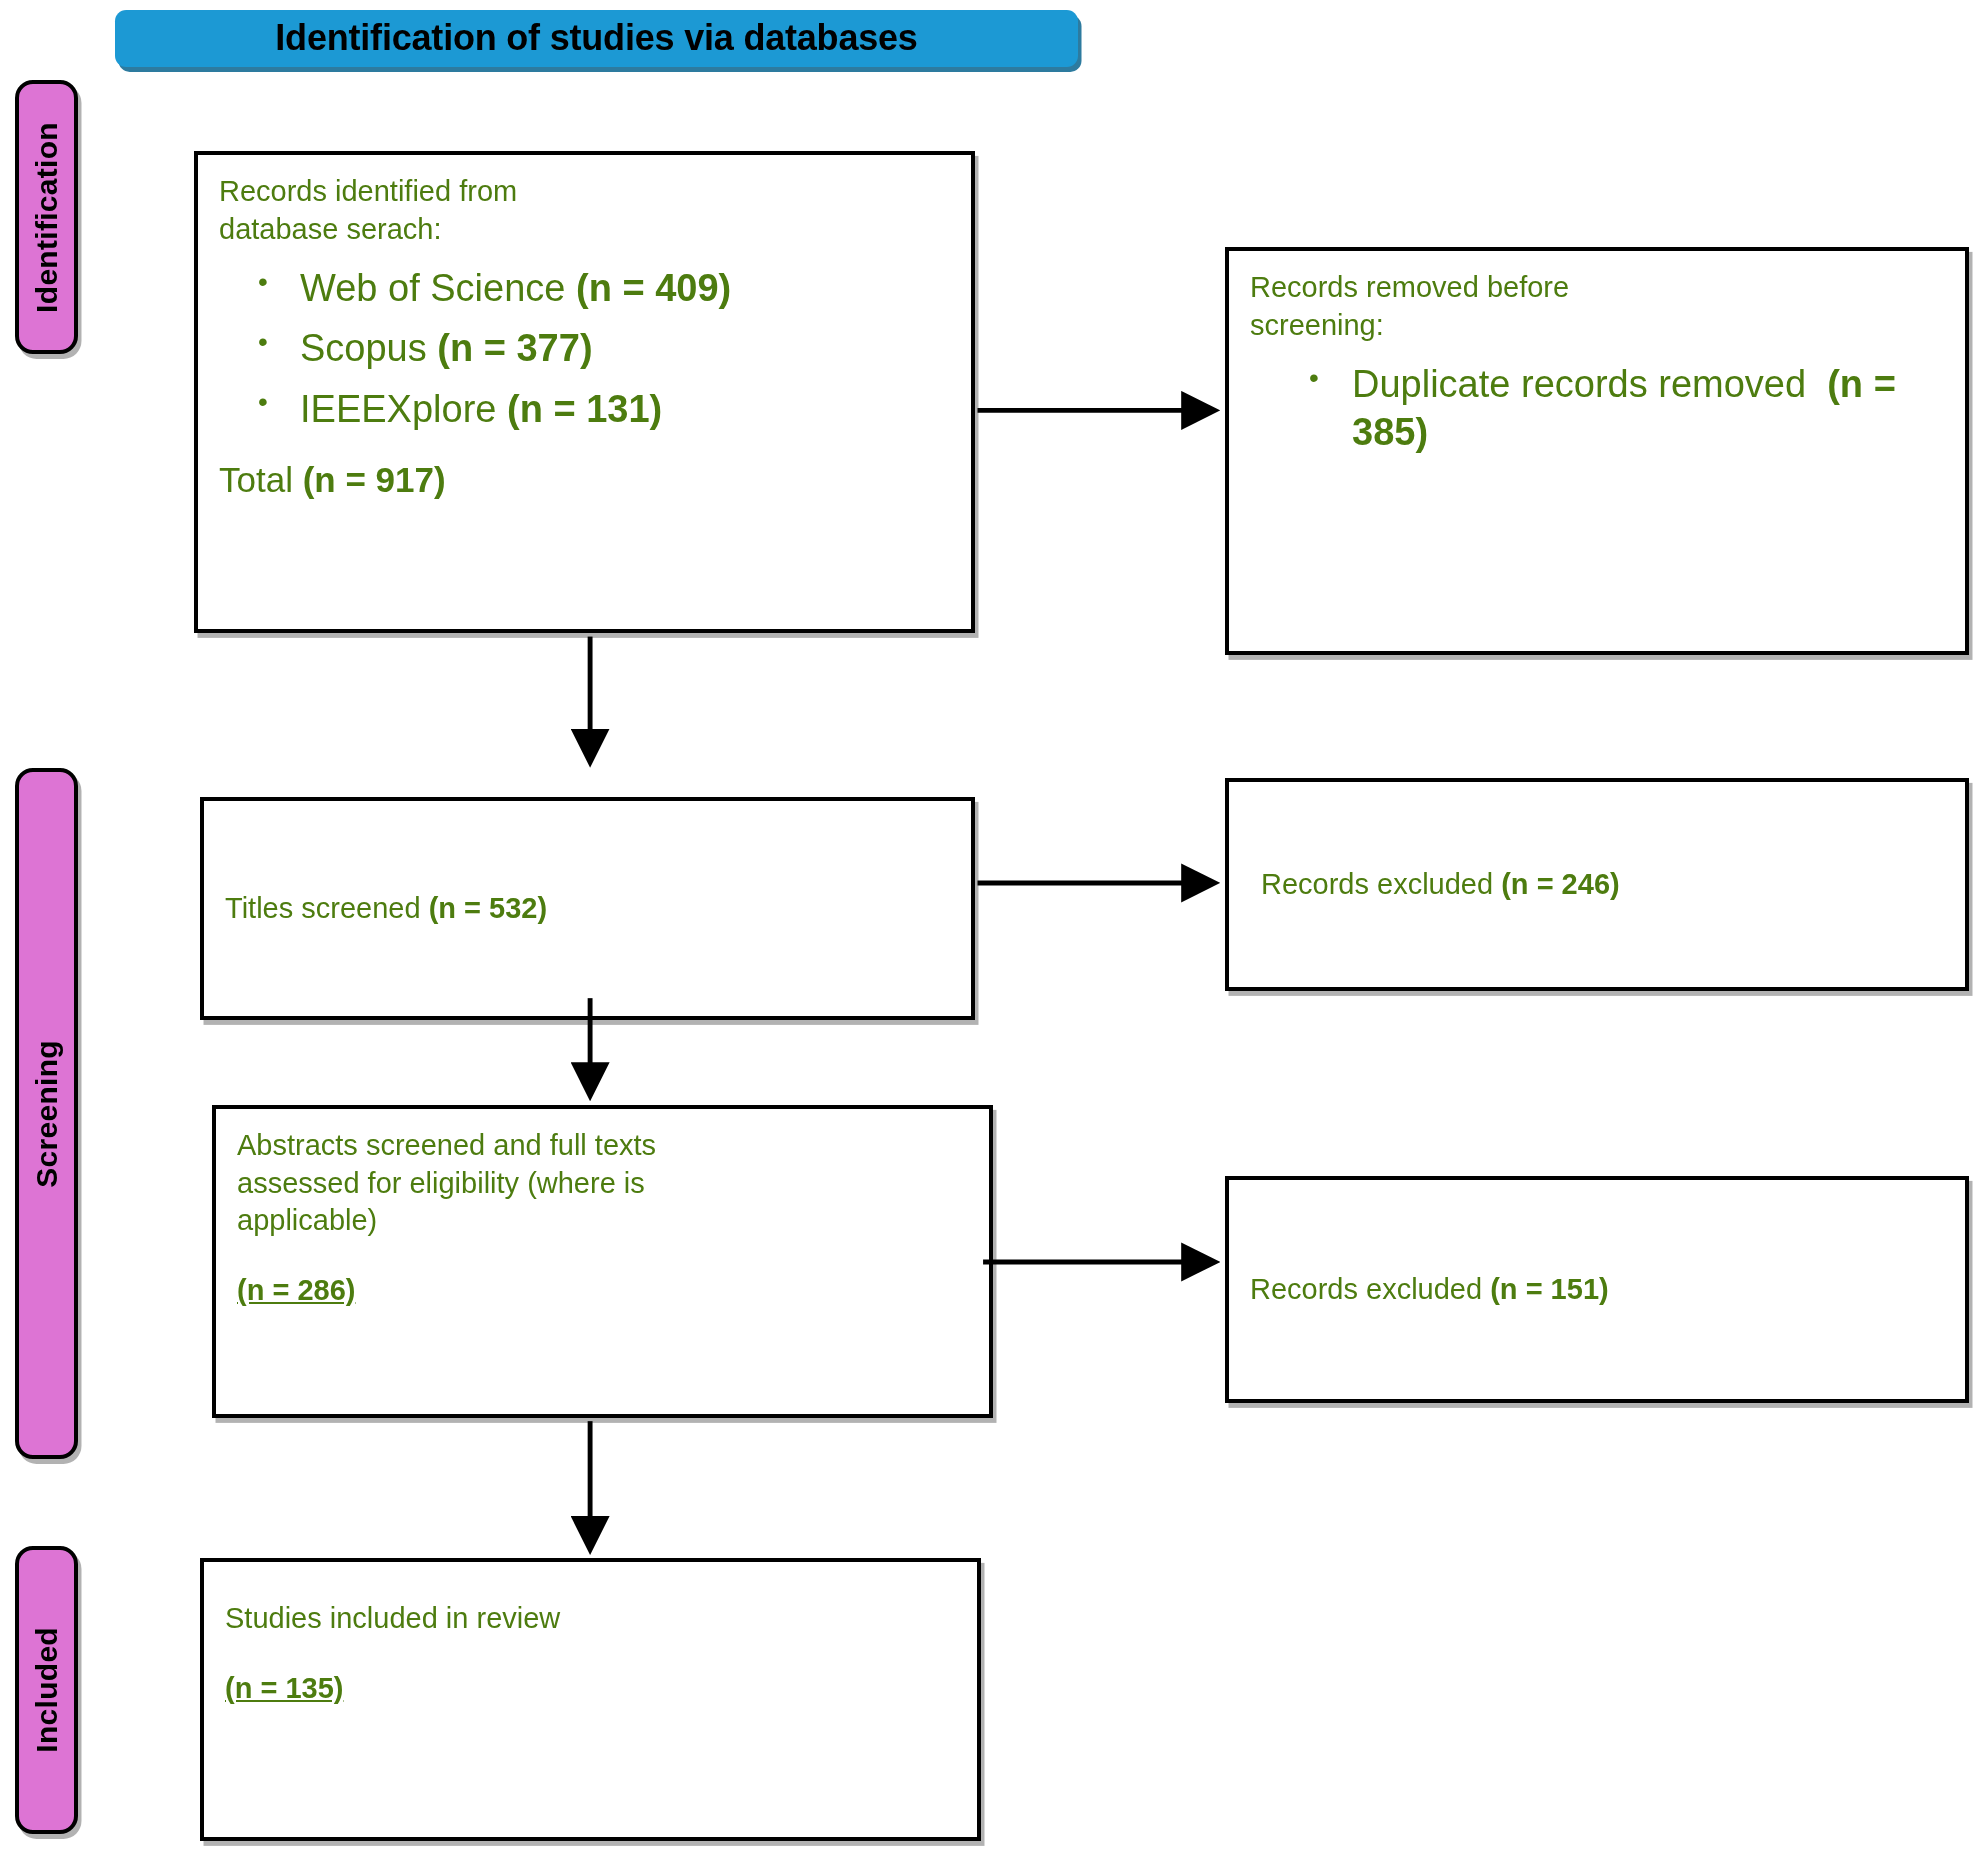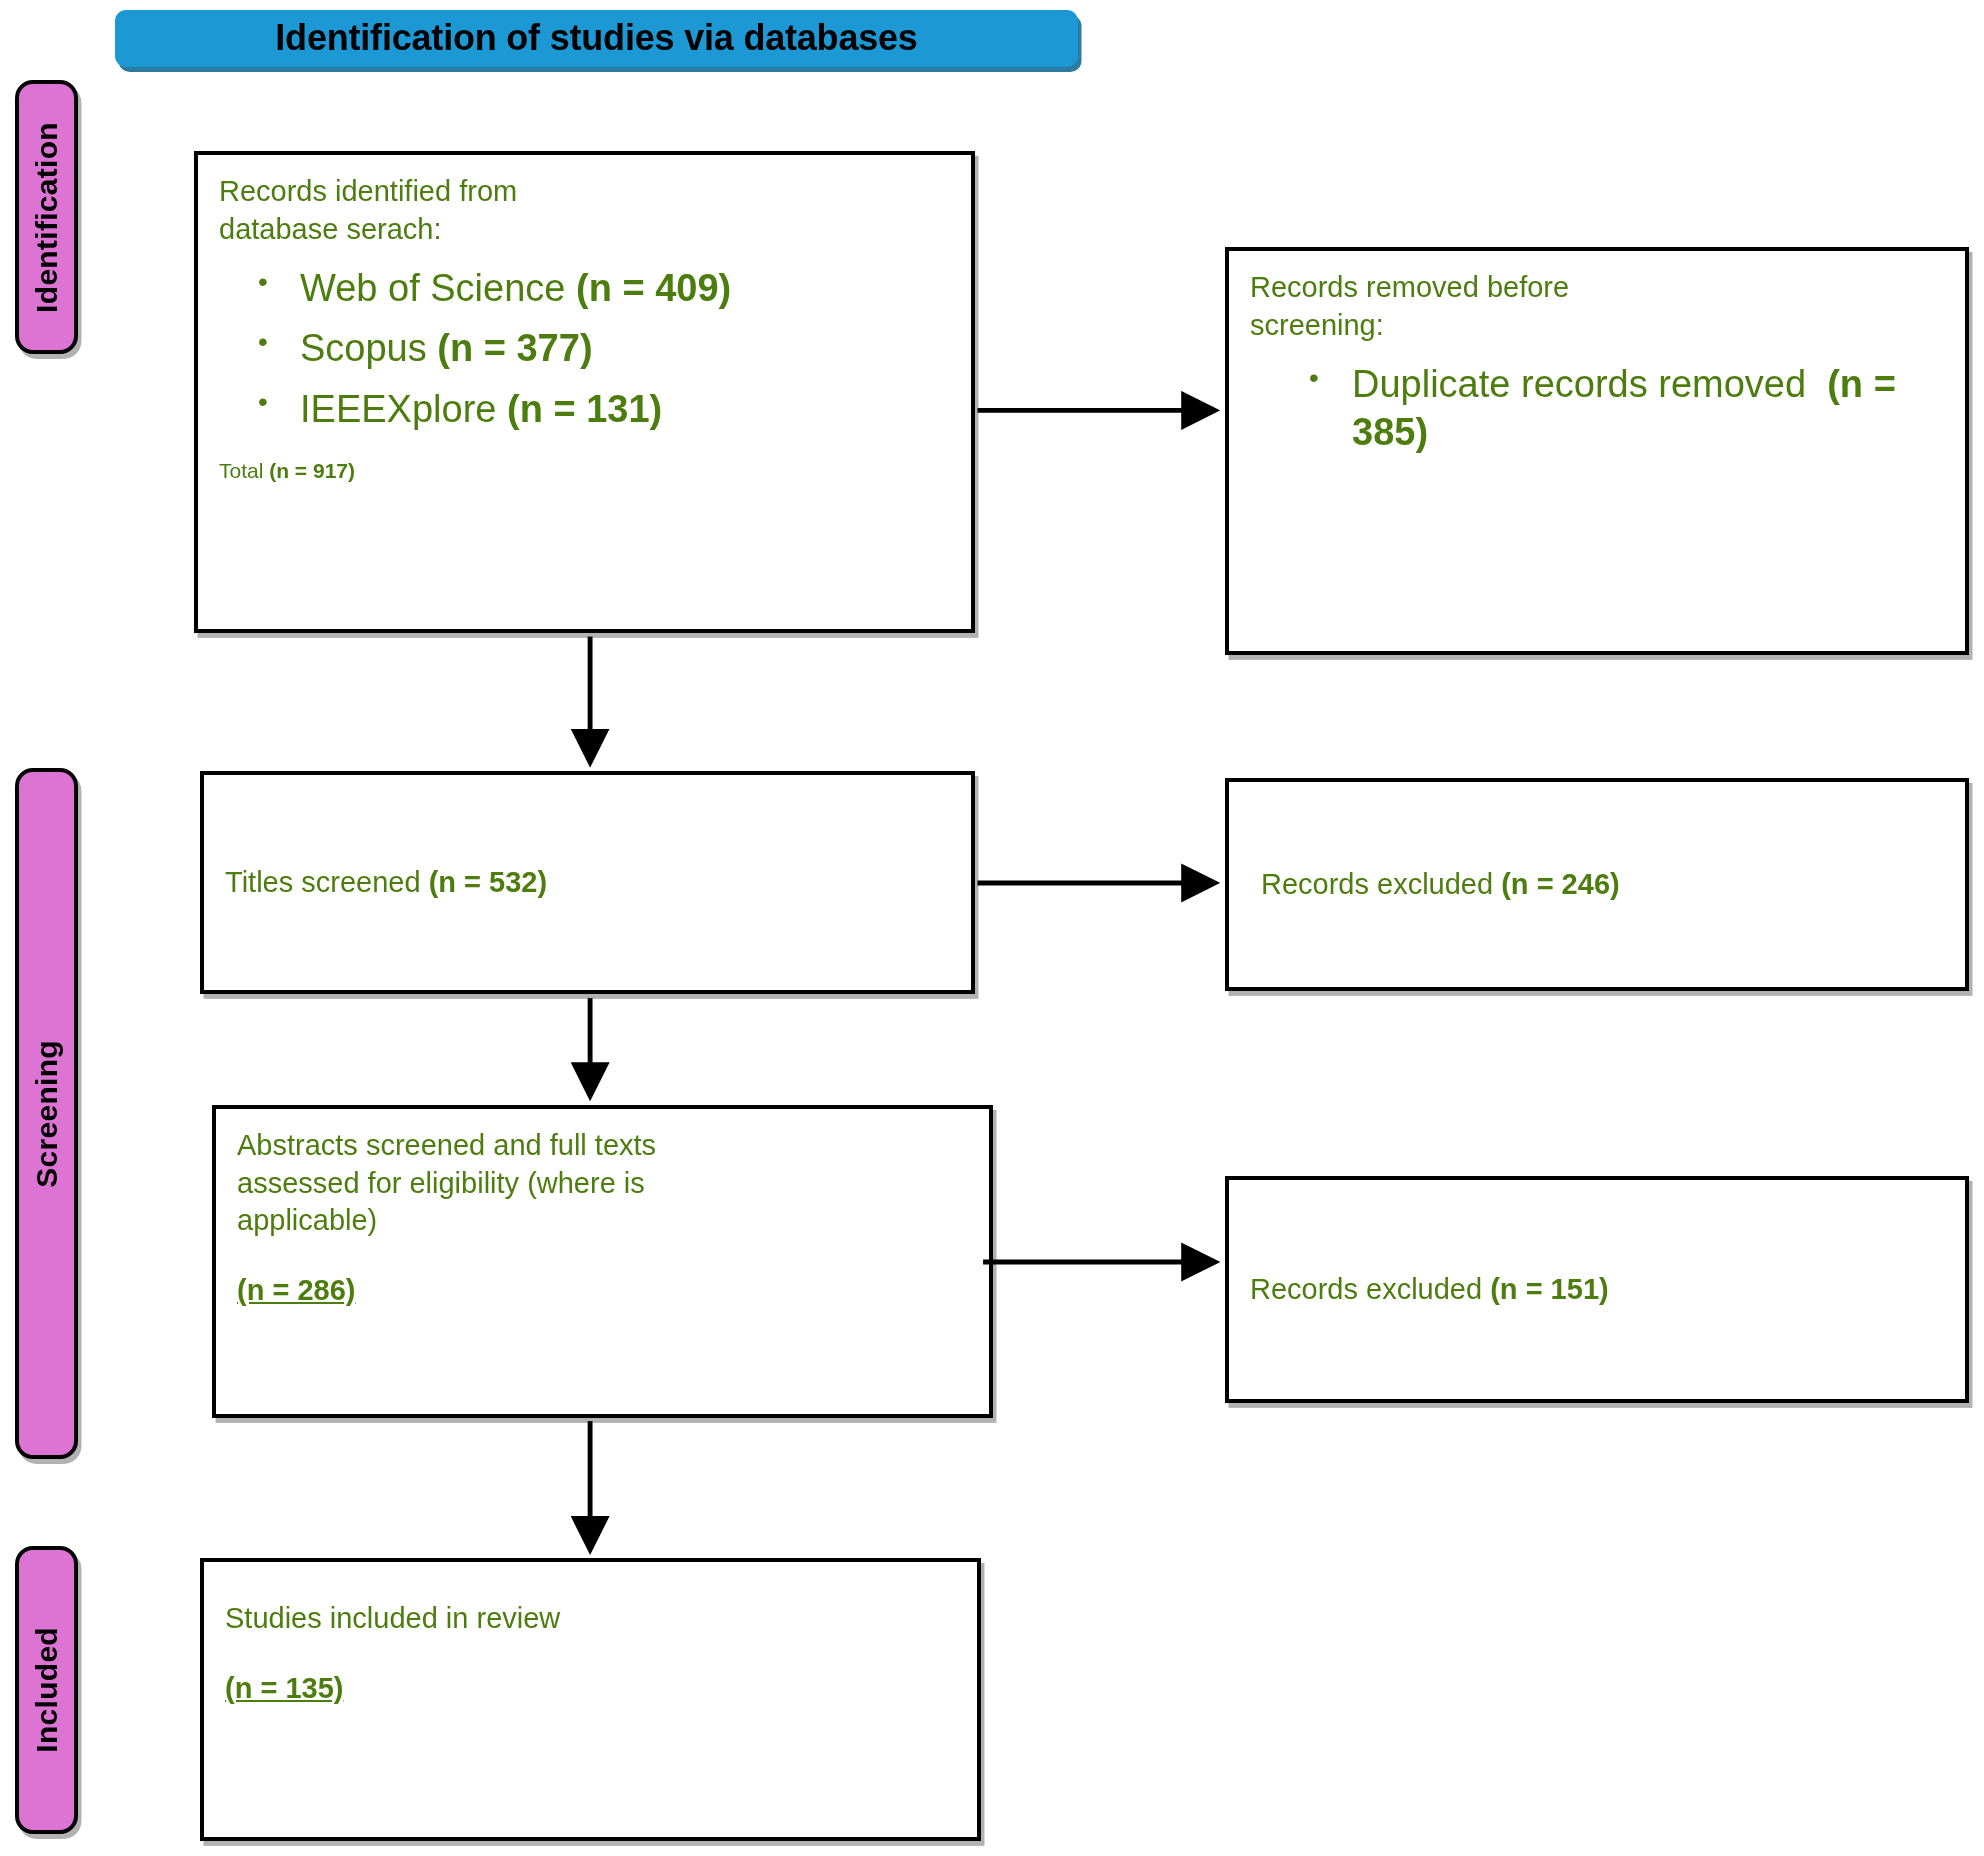--- a/index.html
+++ b/index.html
@@ -80,21 +80,21 @@
   }
   .box-text {
     color: #4d7c0f;
     font-size: 29px;
     line-height: 1.30;
   }
   .box-text b { font-weight: bold; }
 
   #box-identified { left: 194px;  top: 151px;  width: 781px; height: 482px; }
   #box-removed    { left: 1225px; top: 247px;  width: 744px; height: 408px; }
-  #box-titles     { left: 200px;  top: 771px; width: 775px; height: 223px; }
+  #box-titles     { left: 200px;  top: 797px; width: 775px; height: 223px; }
   #box-excl-1     { left: 1225px; top: 778px; width: 744px; height: 213px; padding-left: 32px; }
   #box-abstracts  { left: 212px;  top: 1105px; width: 781px; height: 313px; }
   #box-excl-2     { left: 1225px; top: 1176px; width: 744px; height: 227px; }
   #box-studies    { left: 200px;  top: 1558px; width: 781px; height: 283px; }
 
   
   .vcenter { display: flex; align-items: center; }
 
   
   ul.bullets {
@@ -114,21 +114,21 @@
     content: "\2022";
     position: absolute;
     left: 39px;
     top: -1.4px;
     font-size: 28px;
     line-height: 1.25;
   }
   ul.bullets.wide li { padding-left: 102px; }
   ul.bullets.wide li::before { left: 59px; }
 
-  .total-line { margin-top: 24px; font-size: 21px; }
+  .total-line { margin-top: 24px; font-size: 35px; }
   .gap-line   { margin-top: 32px; font-size: 29px; text-decoration: underline; }
 
   
   #wires {
     position: absolute;
     left: 0; top: 0;
     width: 1985px;
     height: 1856px;
     pointer-events: none;
   }

